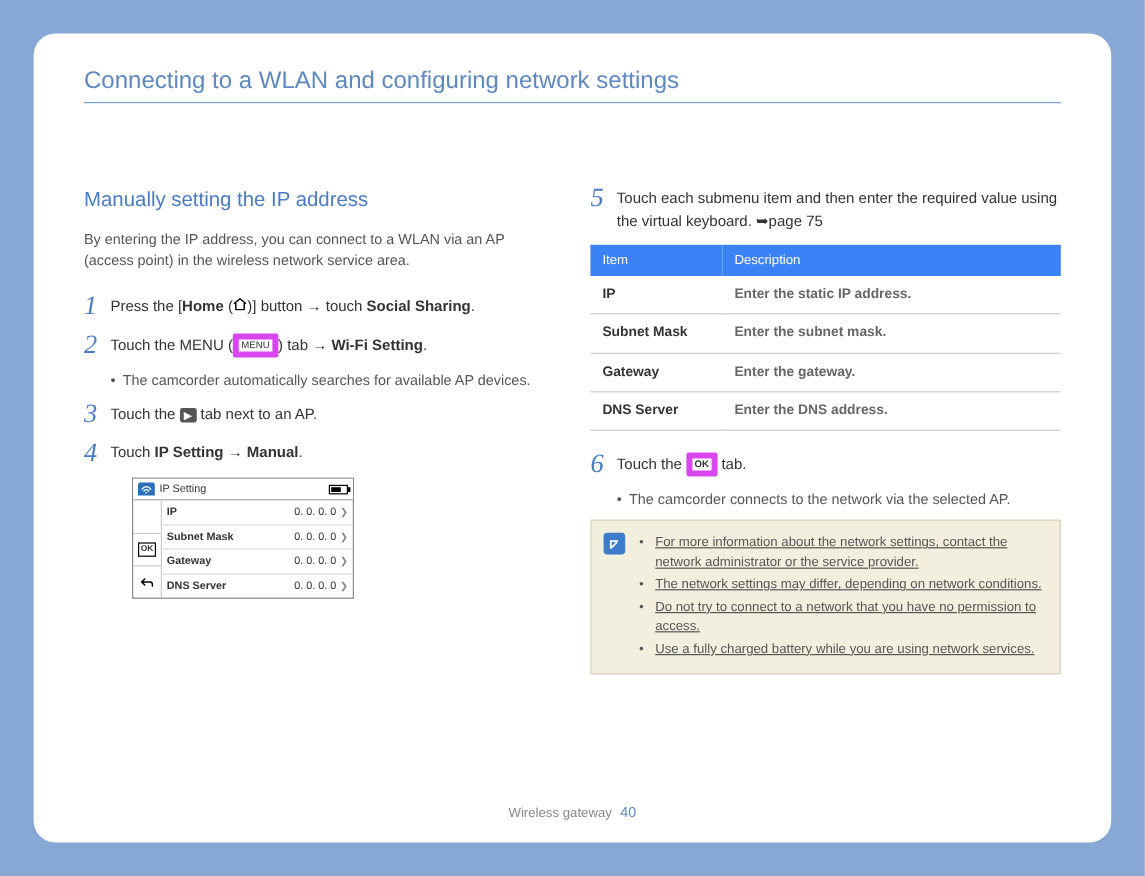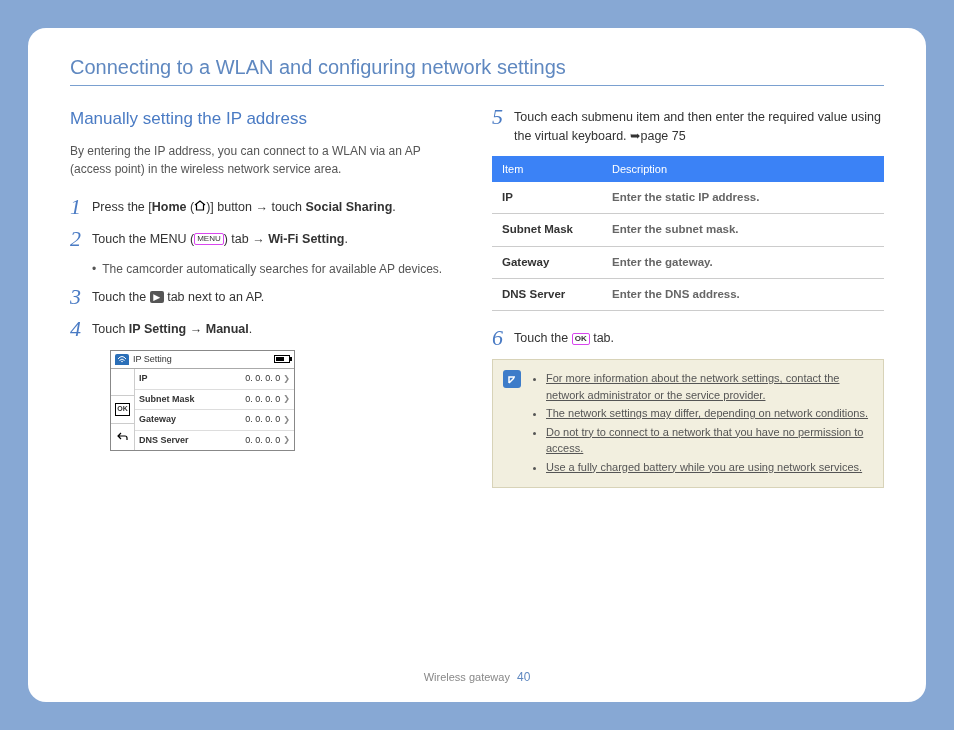--- a/index.html
+++ b/index.html
@@ -13,20 +13,21 @@
   }
   .page {
     background: #fff;
     width: 100%;
     height: 100%;
     border-radius: 18px;
     padding: 28px 42px 18px 42px;
     position: relative;
     display: flex;
     flex-direction: column;
+    gap: 48px;
   }
   .page-title {
     color: #5f88c0;
     font-size: 20px;
     font-weight: normal;
     border-bottom: 1px solid #7aa0d0;
     padding-bottom: 6px;
     margin-bottom: 20px;
   }
   .columns {
@@ -55,21 +56,21 @@
   .step-text { flex: 1; padding-top: 2px; }
   .step-text b { font-weight: bold; }
   .bullet { display:flex; align-items:flex-start; margin-left:22px; margin-bottom:8px; color:#555; font-size:12px;}
   .bullet::before { content:"•"; margin-right:6px; }
   .icon-inline {
     display: inline-block;
     vertical-align: middle;
   }
   .icon-box {
     display:inline-block;
-    border:1px solid #d946ef;
+    border:5px solid #d946ef;
     border-radius:2px;
     font-size:8px;
     padding:0 2px;
     vertical-align:middle;
     line-height:1.3;
     background:#fff;
   }
   
   .device {
     margin: 6px 0 0 40px;
@@ -319,20 +320,23 @@
             </tr>
       </tbody>
         </table>
 
       <div class="step">
         <span class="step-num">6</span>
         <span class="step-text">
           <span>Touch the </span><span class="icon-box" style="font-weight:bold;">OK</span><span> tab.</span>
         </span>
       </div>
+      <div class="bullet">
+          <span>The camcorder connects to the network via the selected AP.</span>
+        </div>
 
       <div class="note-box">
         <div class="note-icon">
             <svg width="11" height="11" viewBox="0 0 11 11">
               <path d="M2 9 L2 3 L8 3 M2 9 L7 4" stroke="#fff" stroke-width="1.5" fill="none"></path>
             </svg>
           </div>
         <ul class="note-list">
           <li>For more information about the network settings, contact the network administrator or the service provider.</li>
           <li>The network settings may differ, depending on network conditions.</li>

